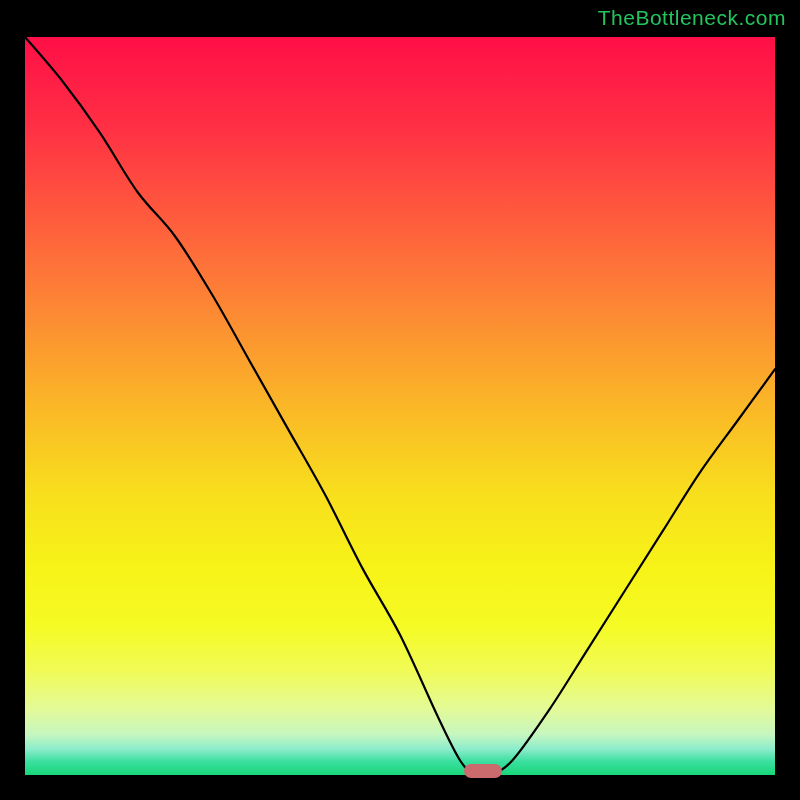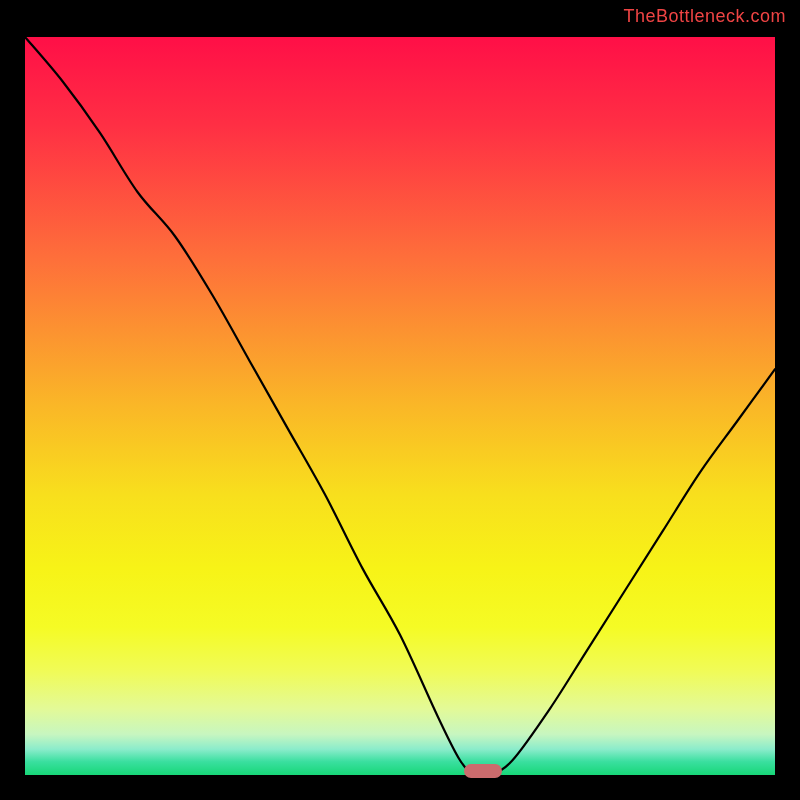--- a/index.html
+++ b/index.html
@@ -1,18 +1,18 @@
 <!DOCTYPE html>
 <html><head>
 <meta charset="utf-8">
 <style>
   * { margin: 0; padding: 0; box-sizing: border-box; }
   body { width: 800px; height: 800px; overflow: hidden; background: #000; font-family: Arial, sans-serif; }
   .outer { width: 800px; height: 800px; background: #000; position: relative; }
-  .watermark { position: absolute; top: 6px; right: 14px; color: #ef4444; font-size: 18px; font-weight: normal; letter-spacing: 0.5px; }
+  .watermark { position: absolute; top: 6px; right: 14px; color: #22c55e; font-size: 21px; font-weight: normal; letter-spacing: 0.5px; }
   .plot-frame { position: absolute; left: 20px; top: 32px; width: 760px; height: 748px; background: #000; }
   .gradient-area {
     position: absolute; left: 5px; top: 5px; right: 5px; bottom: 5px;
   }
   svg { display: block; }
   .marker {
     position: absolute;
     background: #cb6b6d;
     border-radius: 10px;
   }

